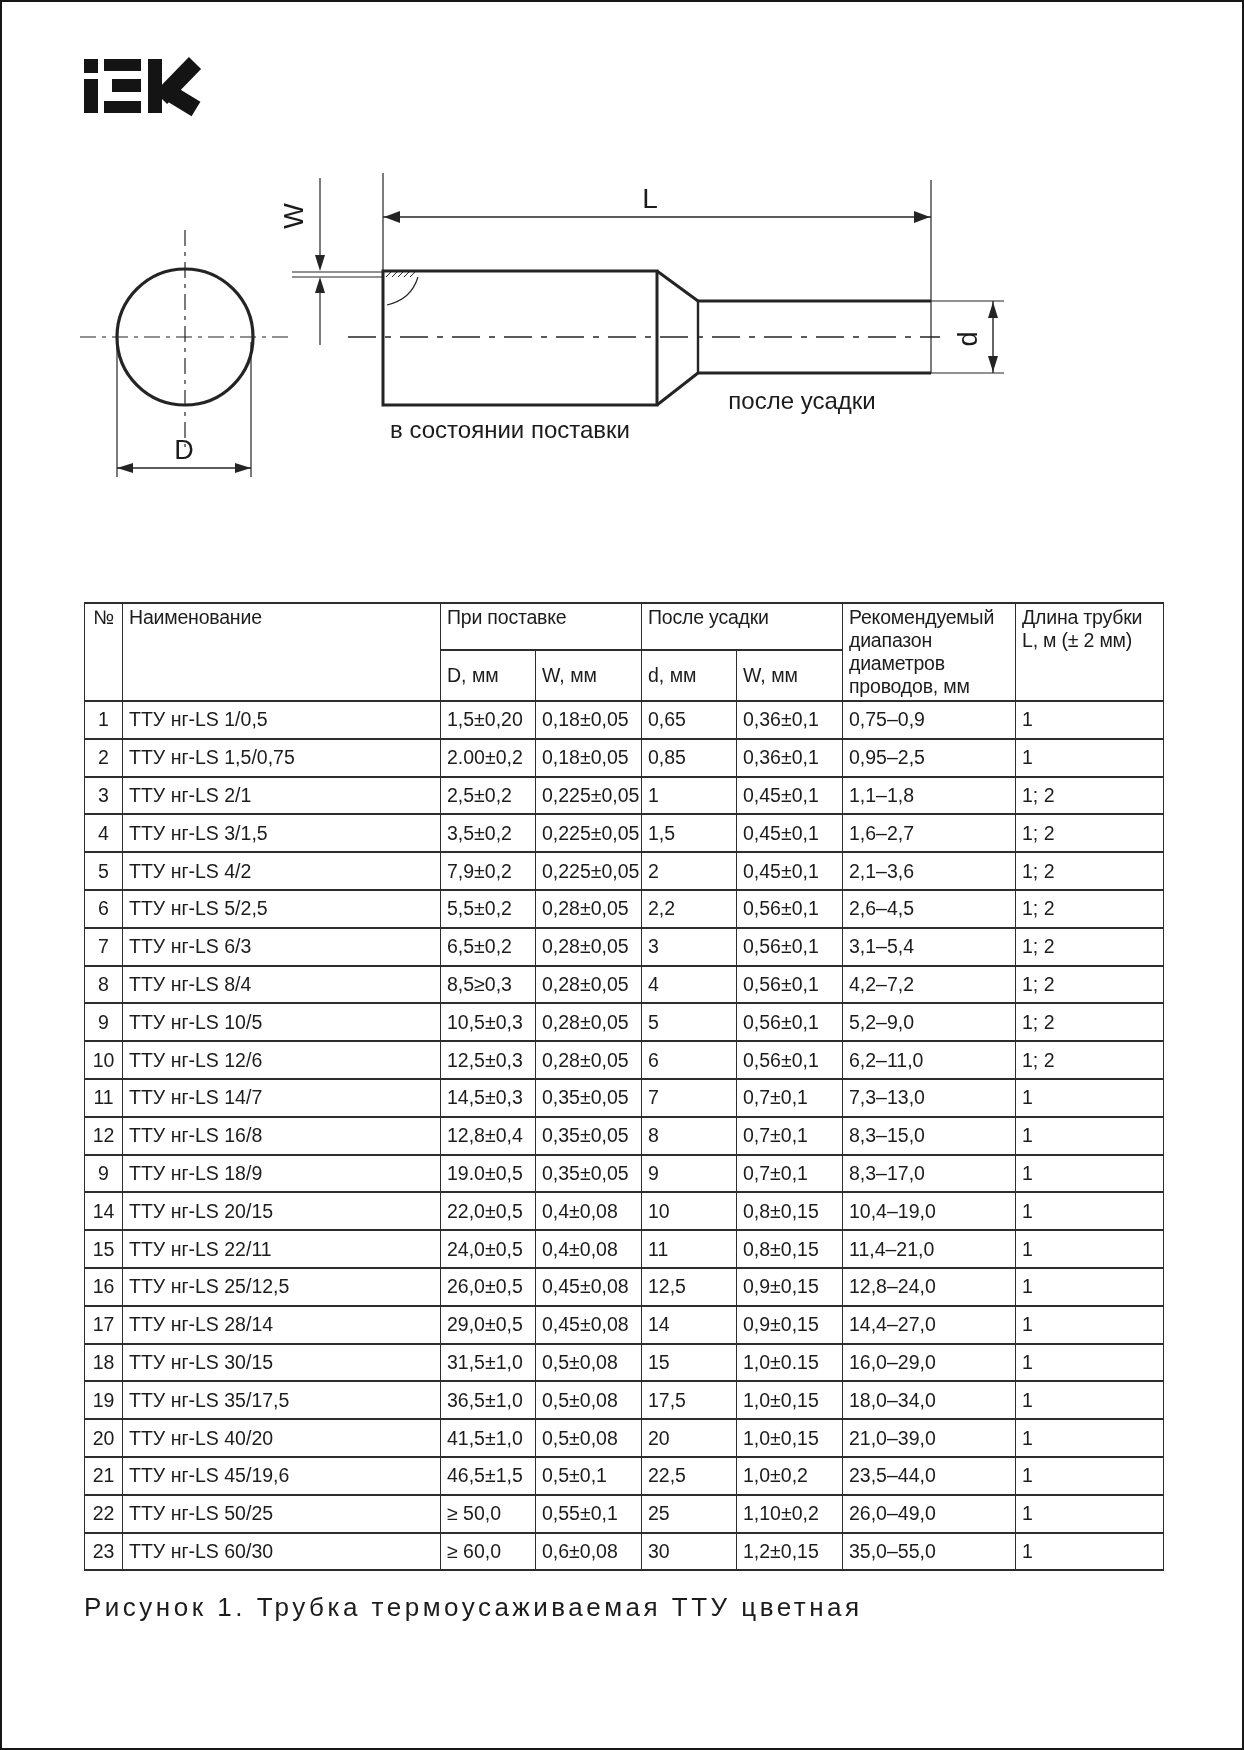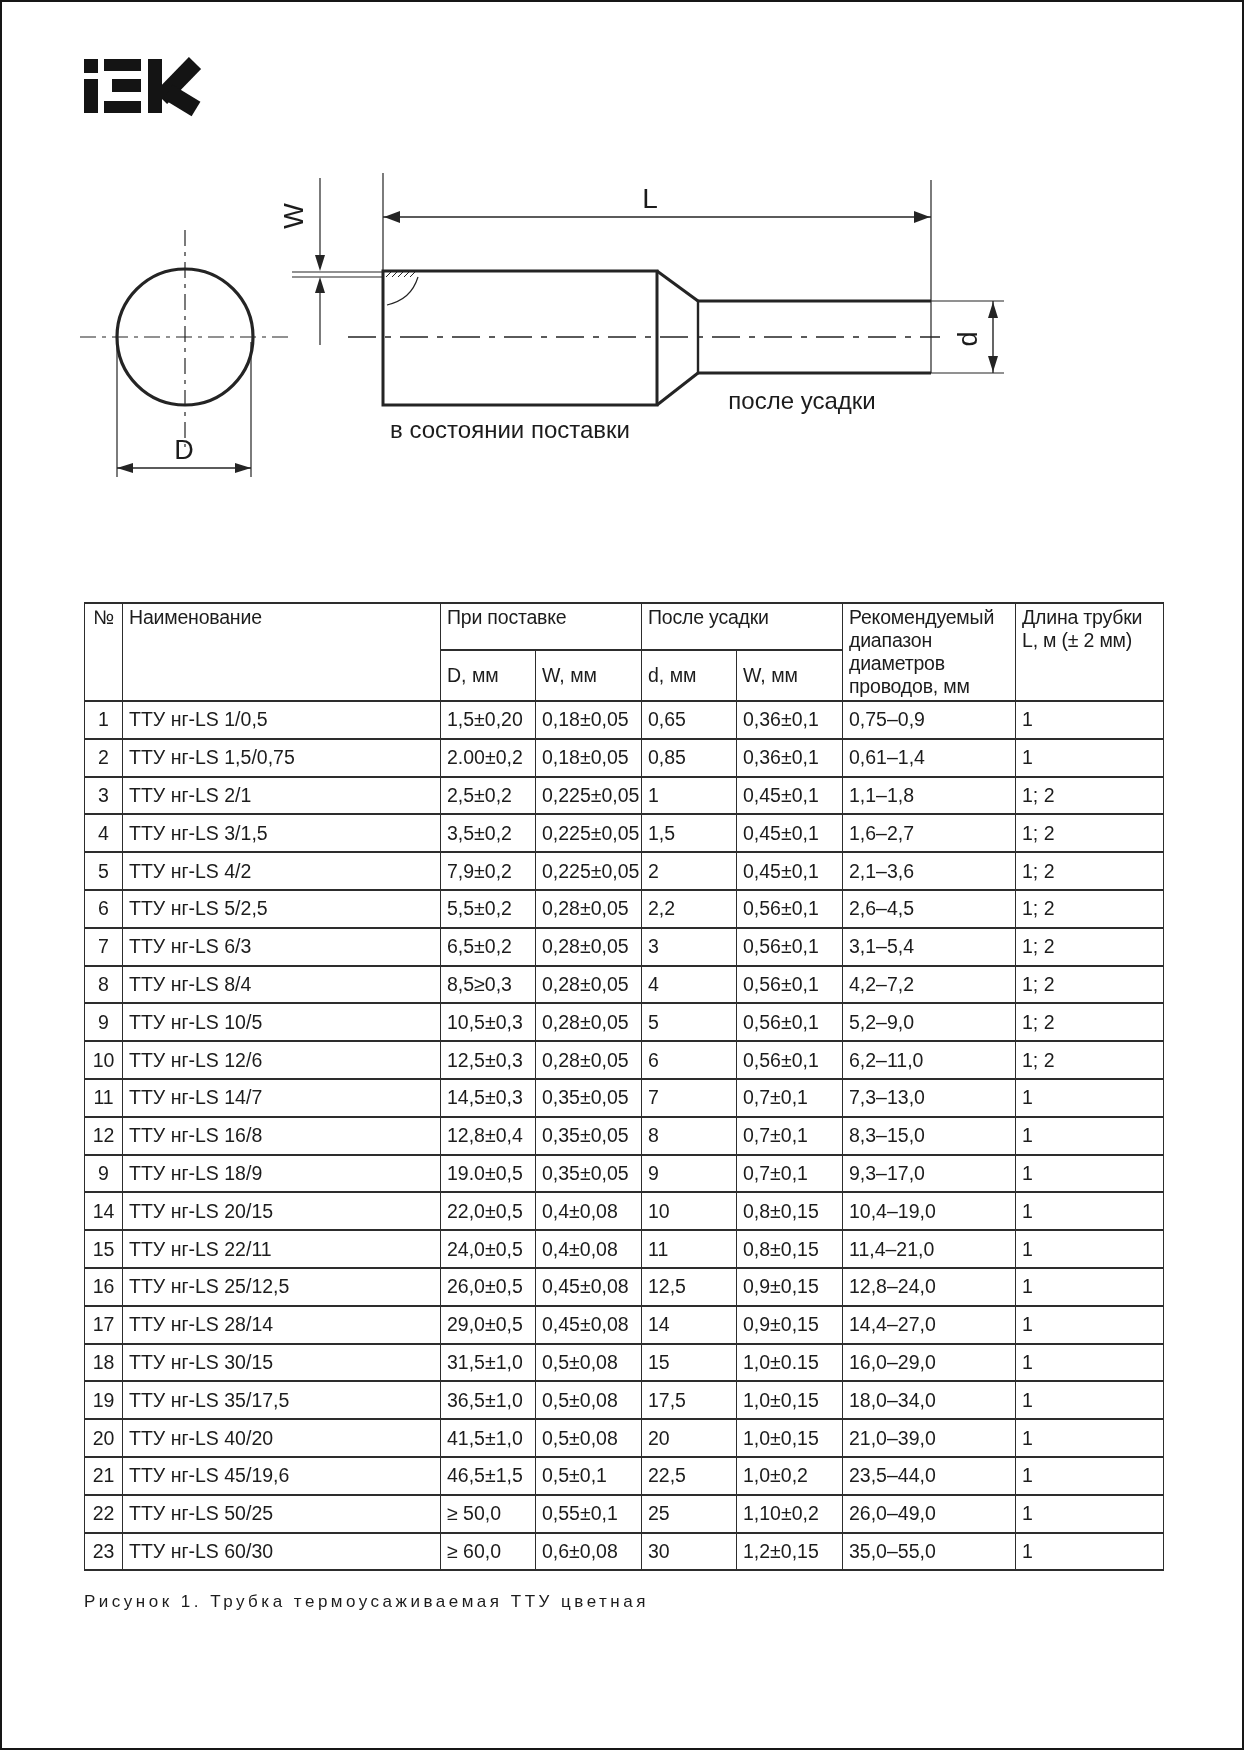--- a/index.html
+++ b/index.html
@@ -26,21 +26,21 @@
   table.spec tr.h1 td, table.spec tr.h2 td{white-space:normal;}
   table.spec tr.h1{height:36px;}
   table.spec tr.h2{height:39px;}
   table.spec tbody tr{height:37.8px;}
   td.top{vertical-align:top;padding-top:6px;line-height:23px;letter-spacing:-0.2px;}
   td.mid{vertical-align:middle;}
   td.c{text-align:center;padding:2px 2px;}
   td.name{padding-left:10px;}
   .caption{
     position:absolute;left:84px;top:1592px;
-    font-size:17px;letter-spacing:3.5px;color:#1c1c1c;white-space:nowrap;
+    font-size:26px;letter-spacing:3.5px;color:#1c1c1c;white-space:nowrap;
   }
 </style>
 </head>
 <body>
 
 <div class="page-frame"></div>
 
 <svg class="logo-svg" width="122" height="62" viewBox="0 0 122 62" aria-label="IEK">
   <g fill="#141414">
     <rect x="0" y="3" width="14" height="14"></rect>
@@ -150,21 +150,21 @@
         <td class="mid">0,75–0,9</td>
         <td class="mid">1</td>
       </tr>
       <tr>
         <td class="mid c">2</td>
         <td class="mid name">ТТУ нг-LS 1,5/0,75</td>
         <td class="mid">2.00±0,2</td>
         <td class="mid">0,18±0,05</td>
         <td class="mid">0,85</td>
         <td class="mid">0,36±0,1</td>
-        <td class="mid">0,61–1,4</td>
+        <td class="mid">0,95–2,5</td>
         <td class="mid">1</td>
       </tr>
       <tr>
         <td class="mid c">3</td>
         <td class="mid name">ТТУ нг-LS 2/1</td>
         <td class="mid">2,5±0,2</td>
         <td class="mid">0,225±0,05</td>
         <td class="mid">1</td>
         <td class="mid">0,45±0,1</td>
         <td class="mid">1,1–1,8</td>
@@ -260,21 +260,21 @@
         <td class="mid">8,3–15,0</td>
         <td class="mid">1</td>
       </tr>
       <tr>
         <td class="mid c">9</td>
         <td class="mid name">ТТУ нг-LS 18/9</td>
         <td class="mid">19.0±0,5</td>
         <td class="mid">0,35±0,05</td>
         <td class="mid">9</td>
         <td class="mid">0,7±0,1</td>
-        <td class="mid">9,3–17,0</td>
+        <td class="mid">8,3–17,0</td>
         <td class="mid">1</td>
       </tr>
       <tr>
         <td class="mid c">14</td>
         <td class="mid name">ТТУ нг-LS 20/15</td>
         <td class="mid">22,0±0,5</td>
         <td class="mid">0,4±0,08</td>
         <td class="mid">10</td>
         <td class="mid">0,8±0,15</td>
         <td class="mid">10,4–19,0</td>

